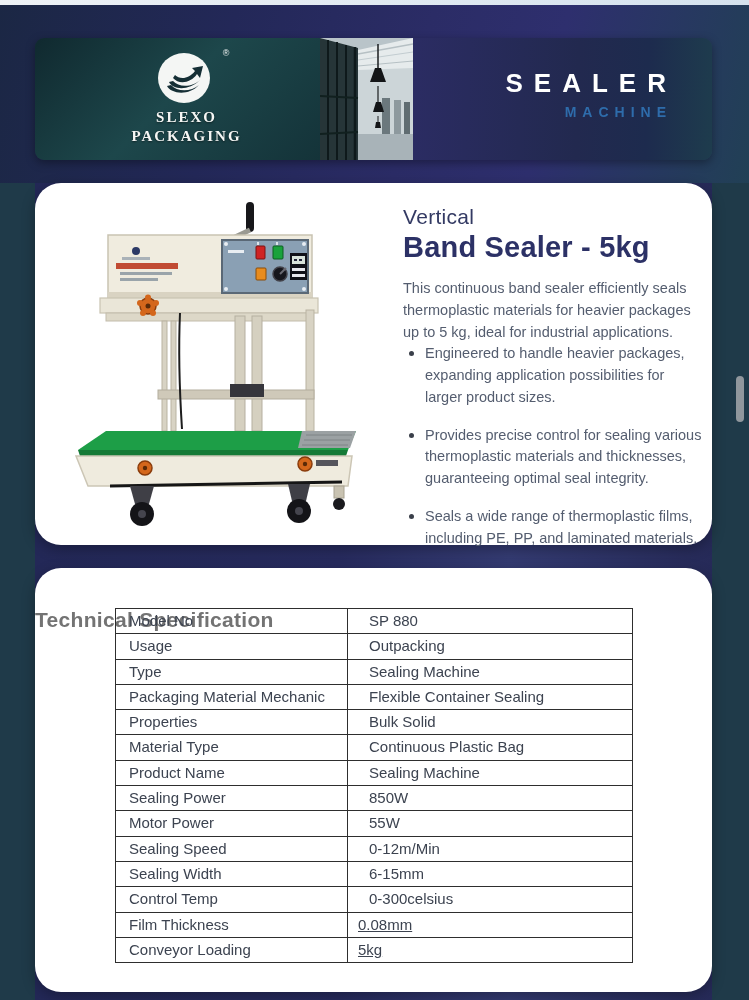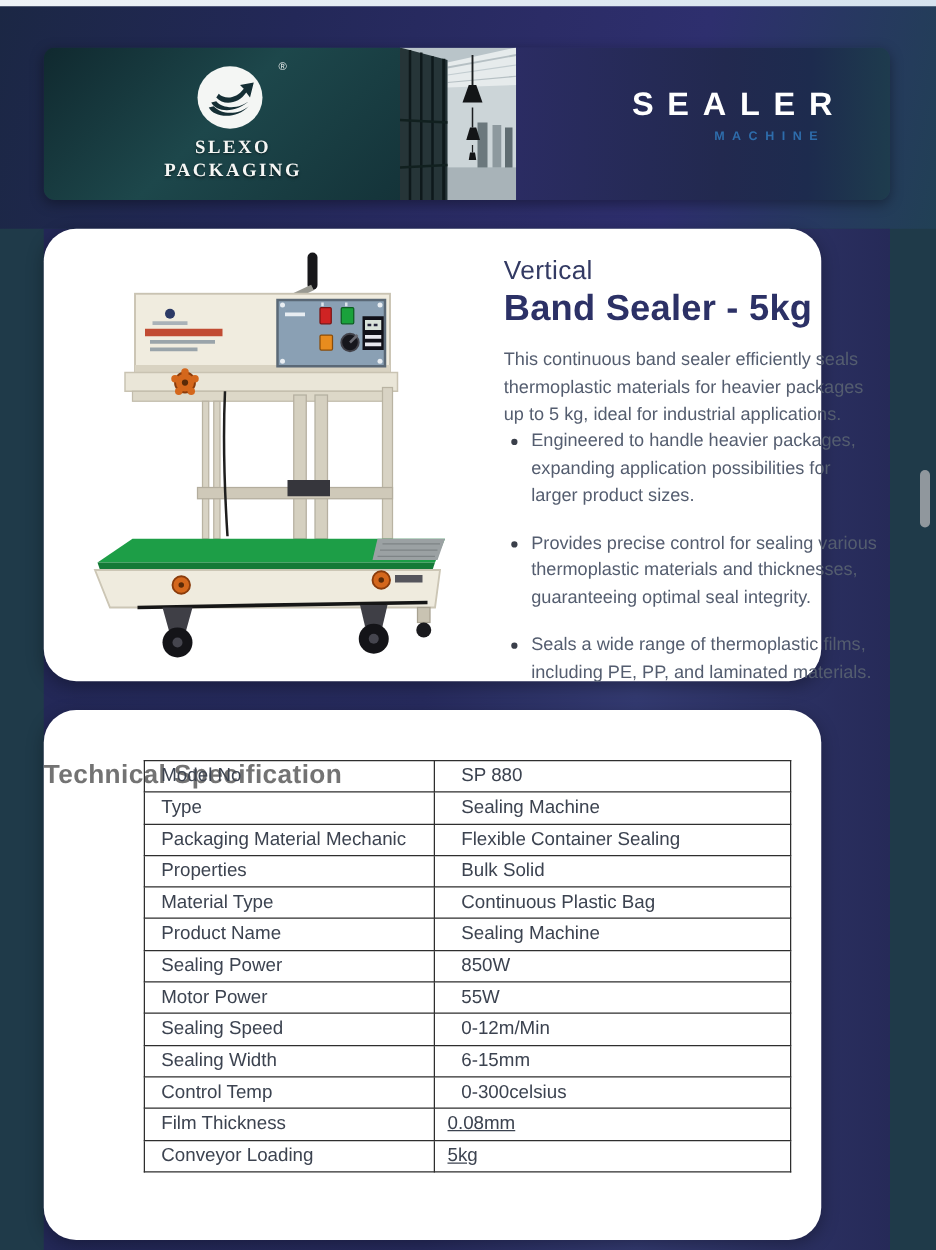--- a/index.html
+++ b/index.html
@@ -49,27 +49,27 @@
   .banner-photo { width:93px; height:100%; }
   .banner-right {
     flex:1; height:100%; position:relative;
     background:linear-gradient(92deg,#2b2c63 0%,#22294f 55%,#1d2b4e 78%,#1e3c4d 100%);
   }
   .brand-title {
     position:absolute; right:46px; top:30px; text-align:right;
     color:#ffffff; font-size:26px; font-weight:bold; letter-spacing:11px; margin-right:-11px;
   }
   .brand-subtitle {
-    position:absolute; right:58px; top:66px; text-align:right;
-    color:#2e6cab; font-size:10px; font-weight:bold; letter-spacing:6px; margin-right:-6px;
+    position:absolute; right:46px; top:66px; text-align:right;
+    color:#2e6cab; font-size:14px; font-weight:bold; letter-spacing:6px; margin-right:-6px;
   }
 
   
   .card {
-    position:absolute; left:35px; width:622px; background:#ffffff;
+    position:absolute; left:35px; width:677px; background:#ffffff;
     border-radius:26px; box-shadow:0 4px 14px rgba(0,0,0,.3);
   }
   .card.product { top:183px; height:362px; }
   .card.spec { top:568px; height:424px; }
 
   
   .product-text { position:absolute; left:368px; top:22px; width:302px; }
   .heading-light { font-size:21px; color:#333a63; letter-spacing:.3px; }
   .heading-bold { font-size:29px; font-weight:bold; color:#2c3166; margin-top:2px; letter-spacing:.2px; }
   .product-desc { margin-top:14px; font-size:14.5px; line-height:1.5; color:#545d6f; }
@@ -294,20 +294,24 @@
       <colgroup>
           <col class="col-label">
           <col class="col-value">
         </colgroup>
       <tbody>
         <tr>
           <td>Model No</td>
           <td class="val">SP 880</td>
         </tr>
         <tr>
+          <td>Usage</td>
+          <td class="val">Outpacking</td>
+        </tr>
+        <tr>
           <td>Type</td>
           <td class="val">Sealing Machine</td>
         </tr>
         <tr>
           <td>Packaging Material Mechanic</td>
           <td class="val">Flexible Container Sealing</td>
         </tr>
         <tr>
           <td>Properties</td>
           <td class="val">Bulk Solid</td>

